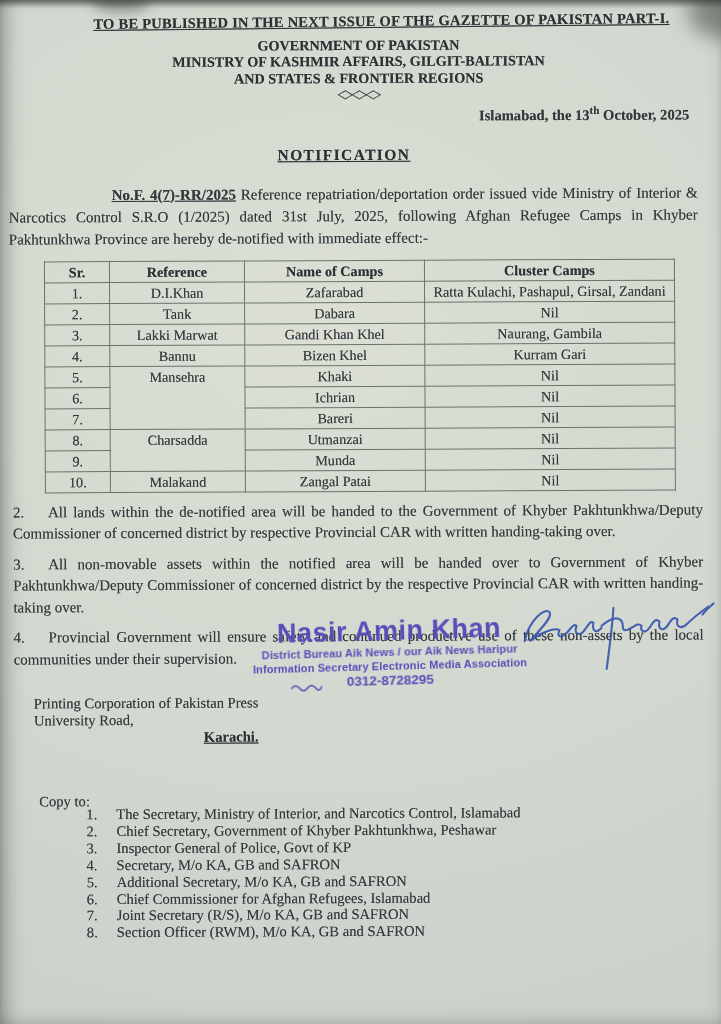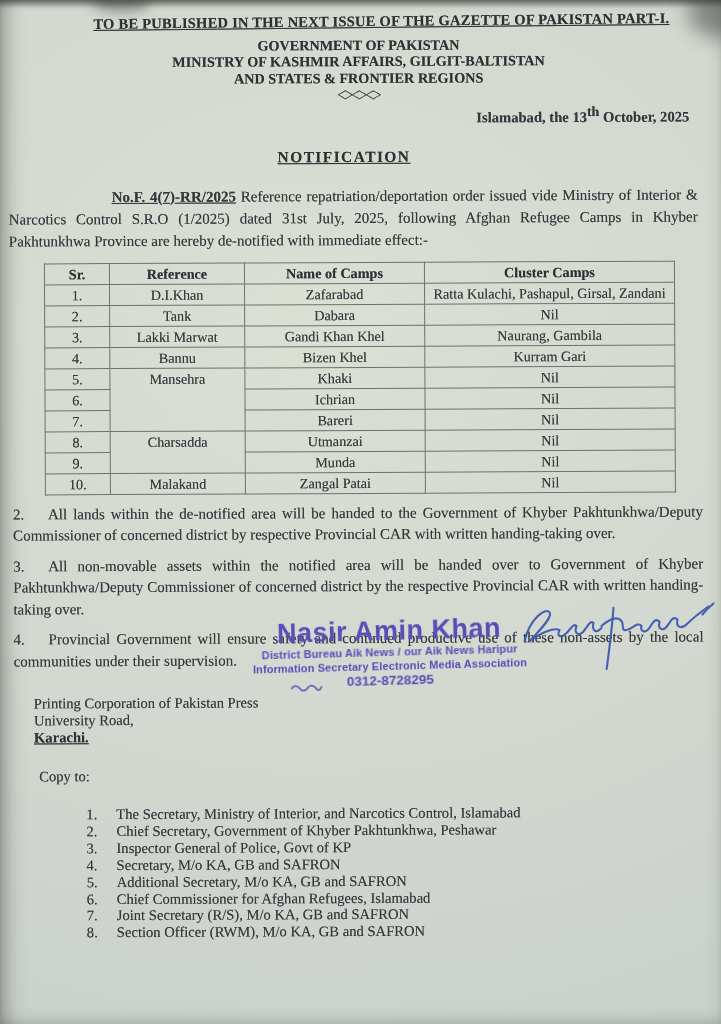--- a/index.html
+++ b/index.html
@@ -27,21 +27,21 @@
     text-shadow:0 0 .5px rgba(52,55,59,.55); }
 
   .gazette { margin:13px 42px 0 88px; text-align:center; font-weight:bold;
     font-size:14.6px; text-decoration:underline; letter-spacing:.2px;
     transform:rotate(-0.35deg); color:#2e3134; }
   .gov-block { margin-top:7px; text-align:center; font-weight:bold;
     font-size:14.2px; line-height:16.3px; color:#2e3134; }
   .ornament { text-align:center; margin-top:1px; font-size:12px; color:#4c504e; }
   .ornament span { display:inline-block; transform:scaleX(1.7); letter-spacing:-1px; }
   .dateline { text-align:right; margin:3px 30px 0 0; font-weight:bold; font-size:14.6px; }
-  .dateline sup { font-size:14px; }
+  .dateline sup { font-size:11px; }
 
   .notif-heading { text-align:center; margin:21px 30px 0 0; font-size:15.5px;
     font-weight:bold; text-decoration:underline; letter-spacing:1.4px; color:#2e3134; }
 
   .para1 { margin:19px 22px 0 10px; font-size:15px; line-height:22px;
     text-align:justify; text-indent:103px; }
   .ref { font-weight:bold; text-decoration:underline; }
 
   table.camps { margin:11px 0 0 45px; border-collapse:collapse; width:630px;
     font-size:14.2px; table-layout:fixed; }
@@ -61,23 +61,23 @@
   .stamp-l2, .stamp-l3 { font-weight:bold; font-size:11px; line-height:13.5px; letter-spacing:.1px; }
   .stamp-l4 { font-weight:bold; font-size:13.5px; line-height:16px; position:relative; }
   .stamp-squiggle { position:absolute; left:48px; top:7px; }
 
   .sig-block { position:absolute; left:536px; top:26px; font-size:14.6px; line-height:17.5px; }
   .sig-name { font-weight:bold; color:#2e3134; }
   .sig-script { position:absolute; left:516px; top:-8px; }
 
   .manager { position:absolute; left:33px; top:694px; font-size:14.6px; line-height:17px; }
   .bold { font-weight:bold; color:#2e3134; }
-  .underline { text-decoration:underline; }
-
-  .copy-label { position:absolute; left:38px; top:767px; font-size:14.6px; }
+  .underline { text-decoration:underline;text-align:right; }
+
+  .copy-label { position:absolute; left:38px; top:792px; font-size:14.6px; }
   .copy-list { position:absolute; left:85px; top:805px; margin:0; padding:0;
     list-style:none; font-size:14.6px; line-height:16.9px; }
   .linum { display:inline-block; width:30px; }
 </style>
 </head>
 <body>
 
 <div class="page">
   <div class="scan-top"></div>
   <div class="smudge-a"></div>

